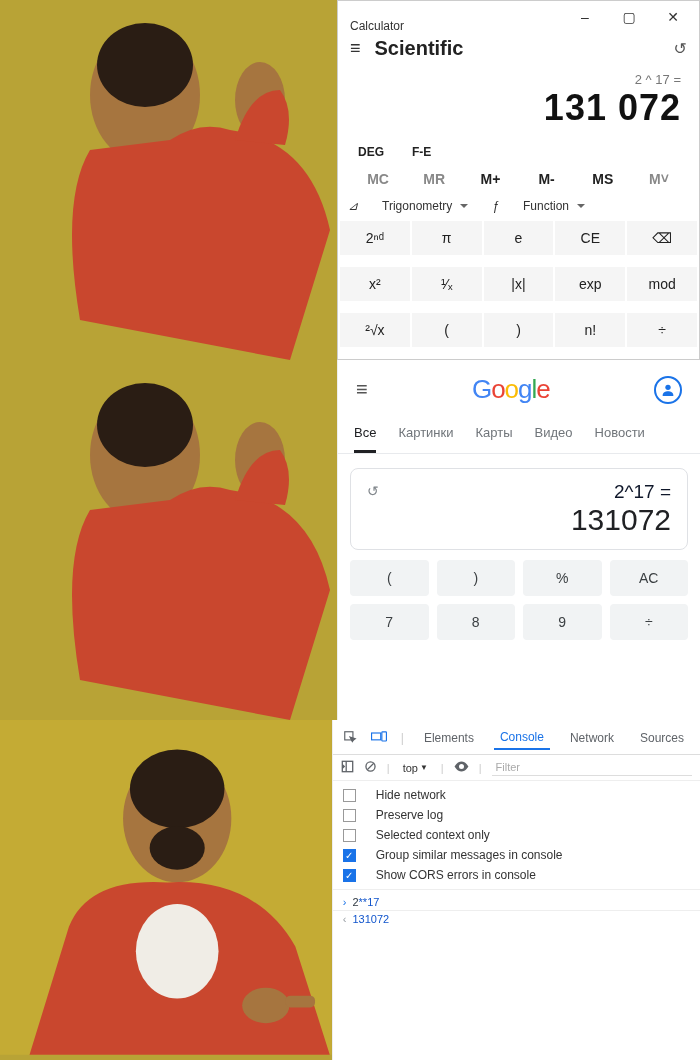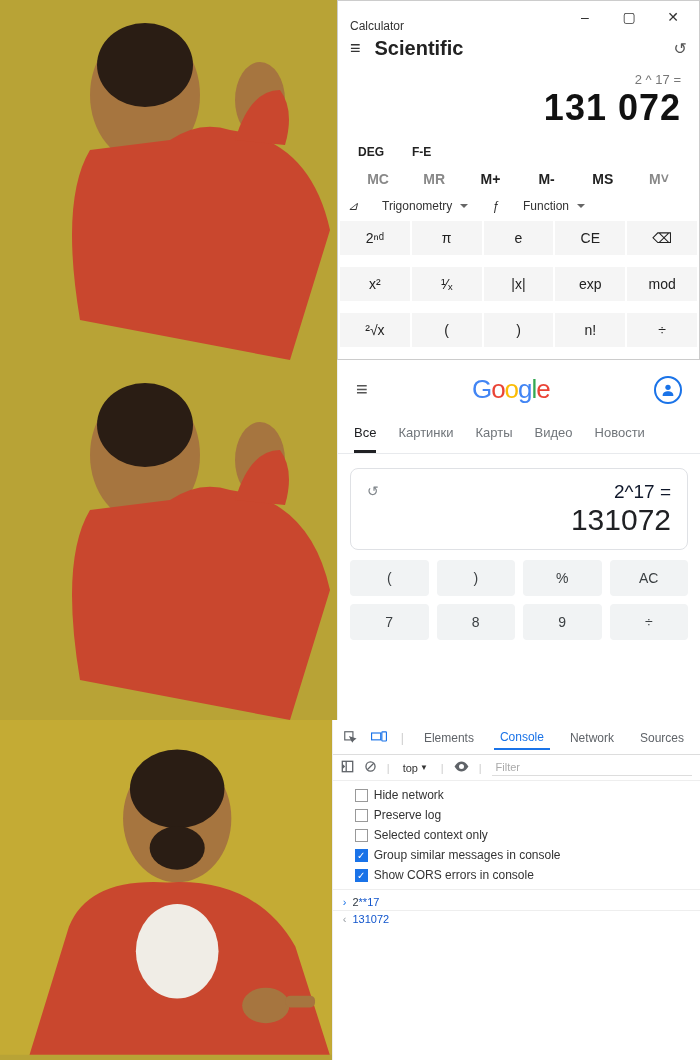--- a/index.html
+++ b/index.html
@@ -57,21 +57,21 @@
 .dt-top { display: flex; align-items: center; gap: 14px; padding: 6px 10px 4px; border-bottom: 1px solid #ddd; font-size: 12px; }
 .dt-icon { color: #5f6368; font-size: 13px; }
 .dt-icon.blue { color: #1a73e8; }
 .dt-tab { color: #5f6368; padding: 4px 6px; }
 .dt-tab.active { color: #1a73e8; border-bottom: 2px solid #1a73e8; }
 .dt-tool { display: flex; align-items: center; gap: 10px; padding: 4px 8px; border-bottom: 1px solid #eee; font-size: 11px; color: #5f6368; }
 .dt-top-sel { border: 1px solid transparent; padding: 1px 2px; color: #333; display: flex; align-items: center; gap: 2px; }
 .dt-filter { flex: 1; border: none; border-bottom: 1px solid #ddd; font-size: 11px; color: #888; padding: 2px 4px; outline: none; }
 .dt-filter::placeholder { color: #aaa; }
 .dt-checks { padding: 4px 10px; font-size: 12px; color: #333; border-bottom: 1px solid #eee; }
-.dt-check { display: flex; align-items: center; gap: 6px; padding: 3px 0; margin-left: 12px; }
+.dt-check { display: flex; align-items: center; gap: 20px; padding: 3px 0; }
 .dt-cb { width: 13px; height: 13px; border: 1px solid #999; background: #fff; display: inline-flex; align-items: center; justify-content: center; font-size: 10px; color: #fff; }
 .dt-cb.chk { background: #1a73e8; border-color: #1a73e8; }
 .dt-console { font-family: Menlo, Consolas, monospace; font-size: 11px; padding: 4px 0; }
 .dt-line { display: flex; gap: 6px; padding: 2px 10px; }
 .dt-prompt { color: #1a73e8; }
 .dt-return { color: #9aa0a6; }
 .dt-expr-base { color: #303942; }
 .dt-expr-op { color: #1155cc; }
 .dt-resultv { color: #1155cc; }
 .dt-line.border-top { border-top: 1px solid #eee; }

